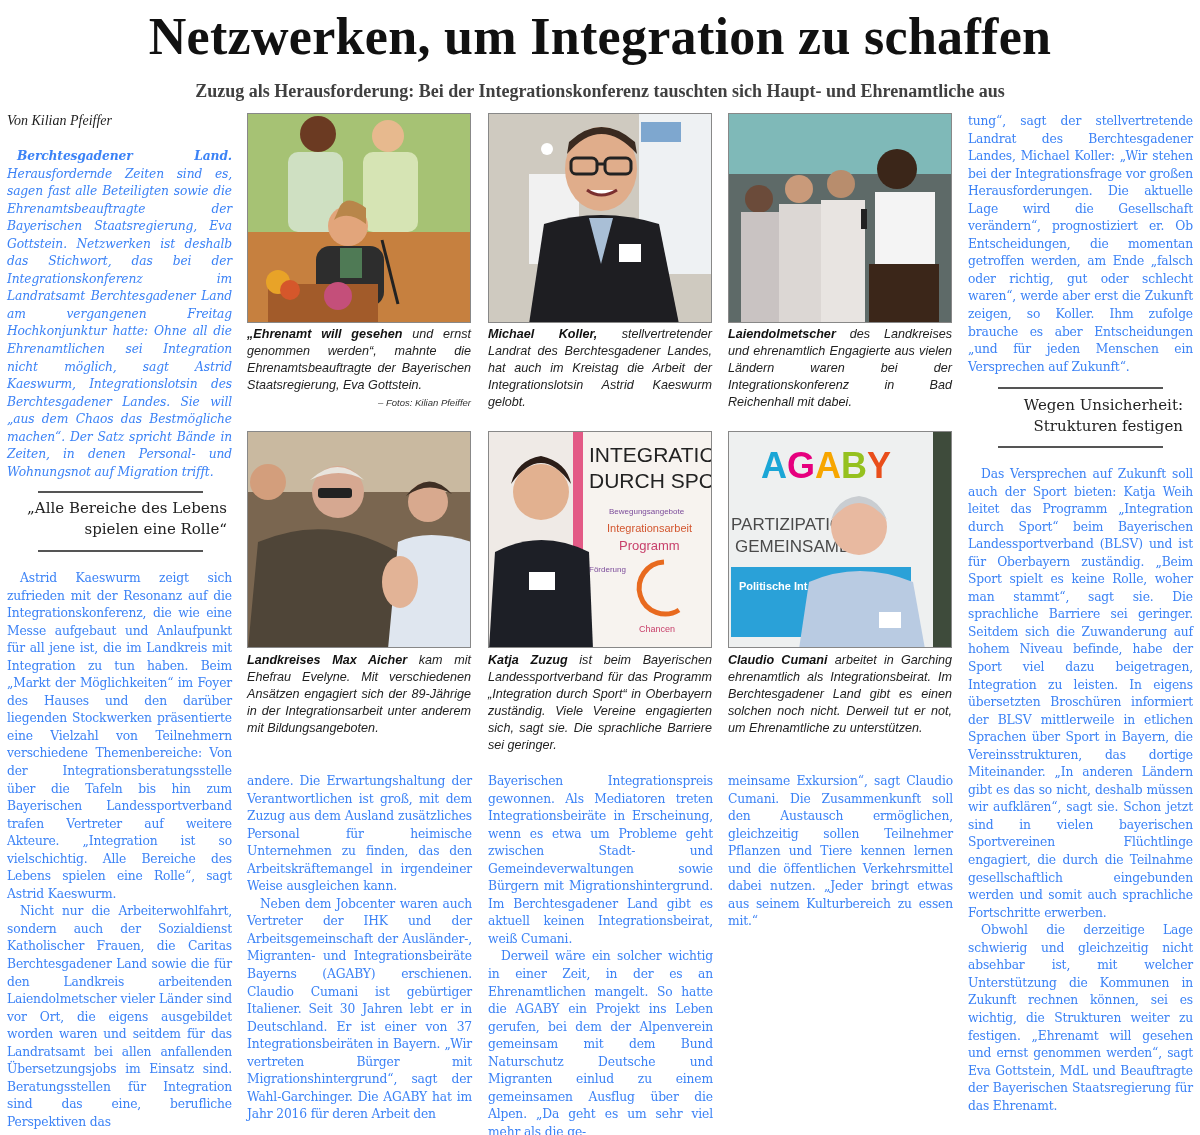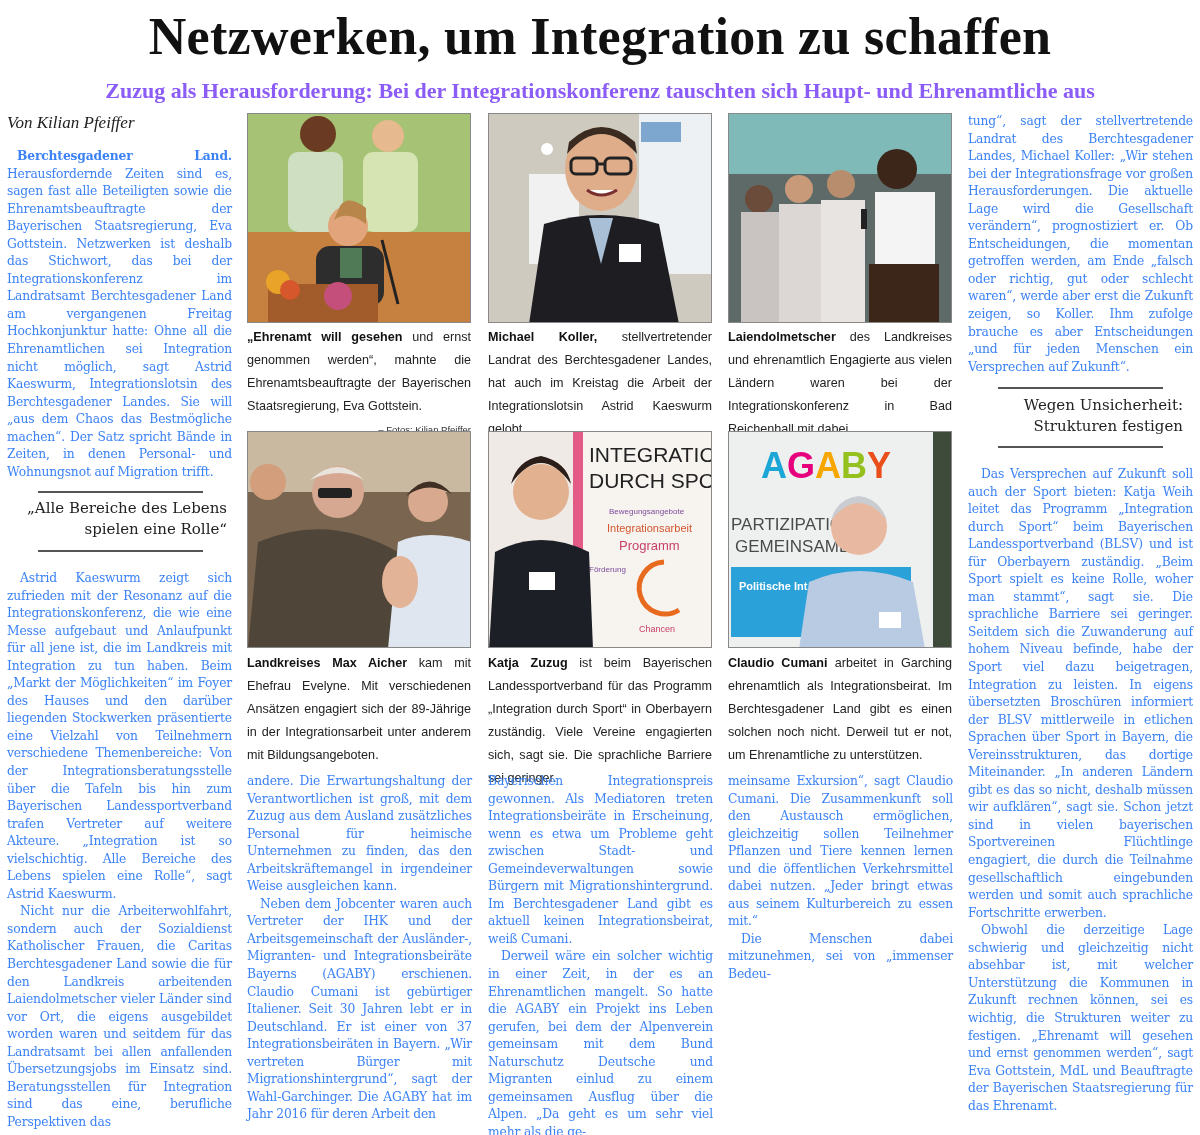--- a/index.html
+++ b/index.html
@@ -6,60 +6,60 @@
   html, body { width: 1200px; height: 1135px; background: #ffffff; overflow: hidden; }
   body { position: relative; color: #1a1a1a; font-family: "DejaVu Serif", "Liberation Serif", serif; }
 
   .headline {
     position: absolute; left: 0; top: 6px; width: 1200px; text-align: center;
     font-family: "Liberation Serif", serif; font-size: 52px; line-height: 62px; letter-spacing: 0.3px;
     color: #111;
   }
   .subhead {
     position: absolute; left: 0; top: 76px; width: 1200px; text-align: center;
-    font-family: "Liberation Serif", serif; font-size: 22px; line-height: 30px; color: #8b5cf6;
+    font-family: "Liberation Serif", serif; font-size: 18px; line-height: 30px; color: #404040;
   }
   .byline {
     position: absolute; left: 7px; top: 113px; font-family: "Liberation Serif", serif;
-    font-style: italic; font-size: 17px; color: #222;
+    font-style: italic; font-size: 14px; color: #222;
   }
 
   .col {
     position: absolute; font-family: "DejaVu Serif", serif; font-size: 12.3px; line-height: 17.55px;
     text-align: justify; hyphens: manual; color: #3b82f6; letter-spacing: -0.15px;
   }
   .col p { text-indent: 13px; }
   .col p.noindent { text-indent: 0; }
   .col b.loc { font-weight: bold; }
 
   .interhead {
     position: absolute; text-align: right; font-family: "DejaVu Serif", serif;
     font-size: 15px; line-height: 21px; color: #222;
   }
   .rule { position: absolute; height: 2px; background: #555; }
 
   .photo {
     position: absolute; border: 1px solid #888; overflow: hidden;
   }
   .caption {
-    position: absolute; font-family: "Liberation Sans", sans-serif; font-size: 12.6px; line-height: 23px;
-    text-align: justify; color: #222;
+    position: absolute; font-family: "Liberation Sans", sans-serif; font-size: 12.6px; line-height: 17px;
+    text-align: justify; color: #222; font-style: italic;
   }
   .caption b { font-weight: bold; color: #111; }
   .credit { float: right; font-size: 9.5px; color: #333; }
 </style>
 </head>
 <body>
 
 <h1 class="headline">Netzwerken, um Integration zu schaffen</h1>
 <h2 class="subhead">Zuzug als Herausforderung: Bei der Integrationskonferenz tauschten sich Haupt- und Ehrenamtliche aus</h2>
 <div class="byline">Von Kilian Pfeiffer</div>
 
 <div class="col" style="left:7px; top:147px; width:225px;">
-  <p class="noindent" style="text-indent:10px;">
+  <p class="noindent" style="text-indent:10px;font-style:italic;">
     <b class="loc">Berchtesgadener Land.</b>
     <span>Herausfordernde Zeiten sind es, sagen fast alle Beteiligten sowie die Ehrenamtsbeauftragte der Bayerischen Staatsregierung, Eva Gottstein. Netzwerken ist deshalb das Stichwort, das bei der Integrationskonferenz im Landratsamt Berchtesgadener Land am vergangenen Freitag Hochkonjunktur hatte: Ohne all die Ehrenamtlichen sei Integration nicht möglich, sagt Astrid Kaeswurm, Integrationslotsin des Berchtesgadener Landes. Sie will „aus dem Chaos das Bestmögliche machen“. Der Satz spricht Bände in Zeiten, in denen Personal- und Wohnungsnot auf Migration trifft.</span>
   </p>
 </div>
 <div class="rule" style="left:38px; top:491px; width:165px;"></div>
 <div class="interhead" style="left:12px; top:498px; width:215px;">„Alle Bereiche des Lebens spielen eine Rolle“</div>
 <div class="rule" style="left:38px; top:550px; width:165px;"></div>
 <div class="col" style="left:7px; top:570px; width:225px;">
   <p>Astrid Kaeswurm zeigt sich zufrieden mit der Resonanz auf die Integrationskonferenz, die wie eine Messe aufgebaut und Anlaufpunkt für all jene ist, die im Landkreis mit Integration zu tun haben. Beim „Markt der Möglichkeiten“ im Foyer des Hauses und den darüber liegenden Stockwerken präsentierte eine Vielzahl von Teilnehmern verschiedene Themenbereiche: Von der Integrationsberatungsstelle über die Tafeln bis hin zum Bayerischen Landessportverband trafen Vertreter auf weitere Akteure. „Integration ist so vielschichtig. Alle Bereiche des Lebens spielen eine Rolle“, sagt Astrid Kaeswurm.</p>
   <p>Nicht nur die Arbeiterwohlfahrt, sondern auch der Sozialdienst Katholischer Frauen, die Caritas Berchtesgadener Land sowie die für den Landkreis arbeitenden Laiendolmetscher vieler Länder sind vor Ort, die eigens ausgebildet worden waren und seitdem für das Landratsamt bei allen anfallenden Übersetzungsjobs im Einsatz sind. Beratungsstellen für Integration sind das eine, berufliche Perspektiven das</p>
@@ -201,21 +201,20 @@
   <p>Neben dem Jobcenter waren auch Vertreter der IHK und der Arbeitsgemeinschaft der Ausländer-, Migranten- und Integrationsbeiräte Bayerns (AGABY) erschienen. Claudio Cumani ist gebürtiger Italiener. Seit 30 Jahren lebt er in Deutschland. Er ist einer von 37 Integrationsbeiräten in Bayern. „Wir vertreten Bürger mit Migrationshintergrund“, sagt der Wahl-Garchinger. Die AGABY hat im Jahr 2016 für deren Arbeit den</p>
 </div>
 
 <div class="col" style="left:488px; top:773px; width:225px;">
   <p class="noindent">Bayerischen Integrationspreis gewonnen. Als Mediatoren treten Integrationsbeiräte in Erscheinung, wenn es etwa um Probleme geht zwischen Stadt- und Gemeindeverwaltungen sowie Bürgern mit Migrationshintergrund. Im Berchtesgadener Land gibt es aktuell keinen Integrationsbeirat, weiß Cumani.</p>
   <p>Derweil wäre ein solcher wichtig in einer Zeit, in der es an Ehrenamtlichen mangelt. So hatte die AGABY ein Projekt ins Leben gerufen, bei dem der Alpenverein gemeinsam mit dem Bund Naturschutz Deutsche und Migranten einlud zu einem gemeinsamen Ausflug über die Alpen. „Da geht es um sehr viel mehr als die ge-</p>
 </div>
 
 <div class="col" style="left:728px; top:773px; width:225px;">
   <p class="noindent">meinsame Exkursion“, sagt Claudio Cumani. Die Zusammenkunft soll den Austausch ermöglichen, gleichzeitig sollen Teilnehmer Pflanzen und Tiere kennen lernen und die öffentlichen Verkehrsmittel dabei nutzen. „Jeder bringt etwas aus seinem Kulturbereich zu essen mit.“</p>
-  <p>Die Menschen dabei mitzunehmen, sei von „immenser Bedeu-</p>
 </div>
 
 <div class="col" style="left:968px; top:113px; width:225px;">
   <p class="noindent">tung“, sagt der stellvertretende Landrat des Berchtesgadener Landes, Michael Koller: „Wir stehen bei der Integrationsfrage vor großen Herausforderungen. Die aktuelle Lage wird die Gesellschaft verändern“, prognostiziert er. Ob Entscheidungen, die momentan getroffen werden, am Ende „falsch oder richtig, gut oder schlecht waren“, werde aber erst die Zukunft zeigen, so Koller. Ihm zufolge brauche es aber Entscheidungen „und für jeden Menschen ein Versprechen auf Zukunft“.</p>
 </div>
 <div class="rule" style="left:998px; top:387px; width:165px;"></div>
 <div class="interhead" style="left:978px; top:395px; width:205px;">Wegen Unsicherheit: Strukturen festigen</div>
 <div class="rule" style="left:998px; top:446px; width:165px;"></div>
 <div class="col" style="left:968px; top:466px; width:225px;">
   <p>Das Versprechen auf Zukunft soll auch der Sport bieten: Katja Weih leitet das Programm „Integration durch Sport“ beim Bayerischen Landessportverband (BLSV) und ist für Oberbayern zuständig. „Beim Sport spielt es keine Rolle, woher man stammt“, sagt sie. Die sprachliche Barriere sei geringer. Seitdem sich die Zuwanderung auf hohem Niveau befinde, habe der Sport viel dazu beigetragen, Integration zu leisten. In eigens übersetzten Broschüren informiert der BLSV mittlerweile in etlichen Sprachen über Sport in Bayern, die Vereinsstrukturen, das dortige Miteinander. „In anderen Ländern gibt es das so nicht, deshalb müssen wir aufklären“, sagt sie. Schon jetzt sind in vielen bayerischen Sportvereinen Flüchtlinge engagiert, die durch die Teilnahme gesellschaftlich eingebunden werden und somit auch sprachliche Fortschritte erwerben.</p>

